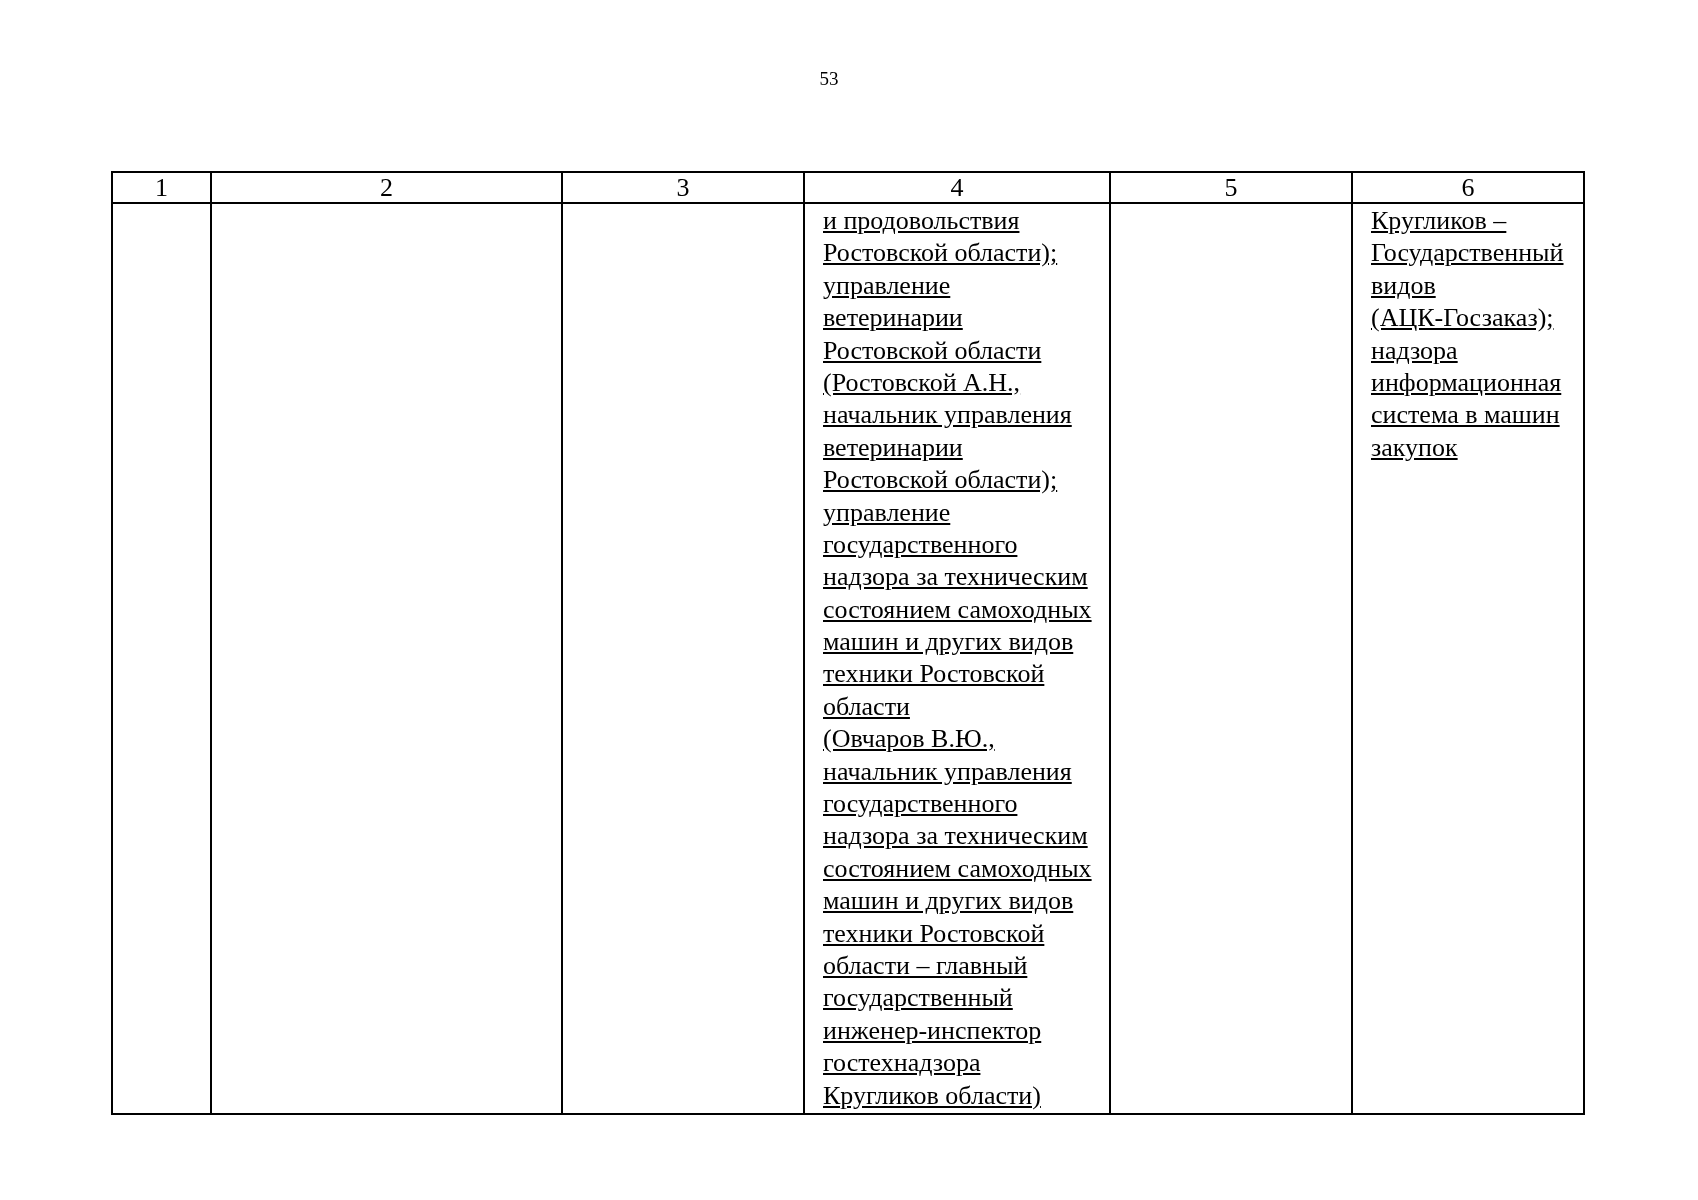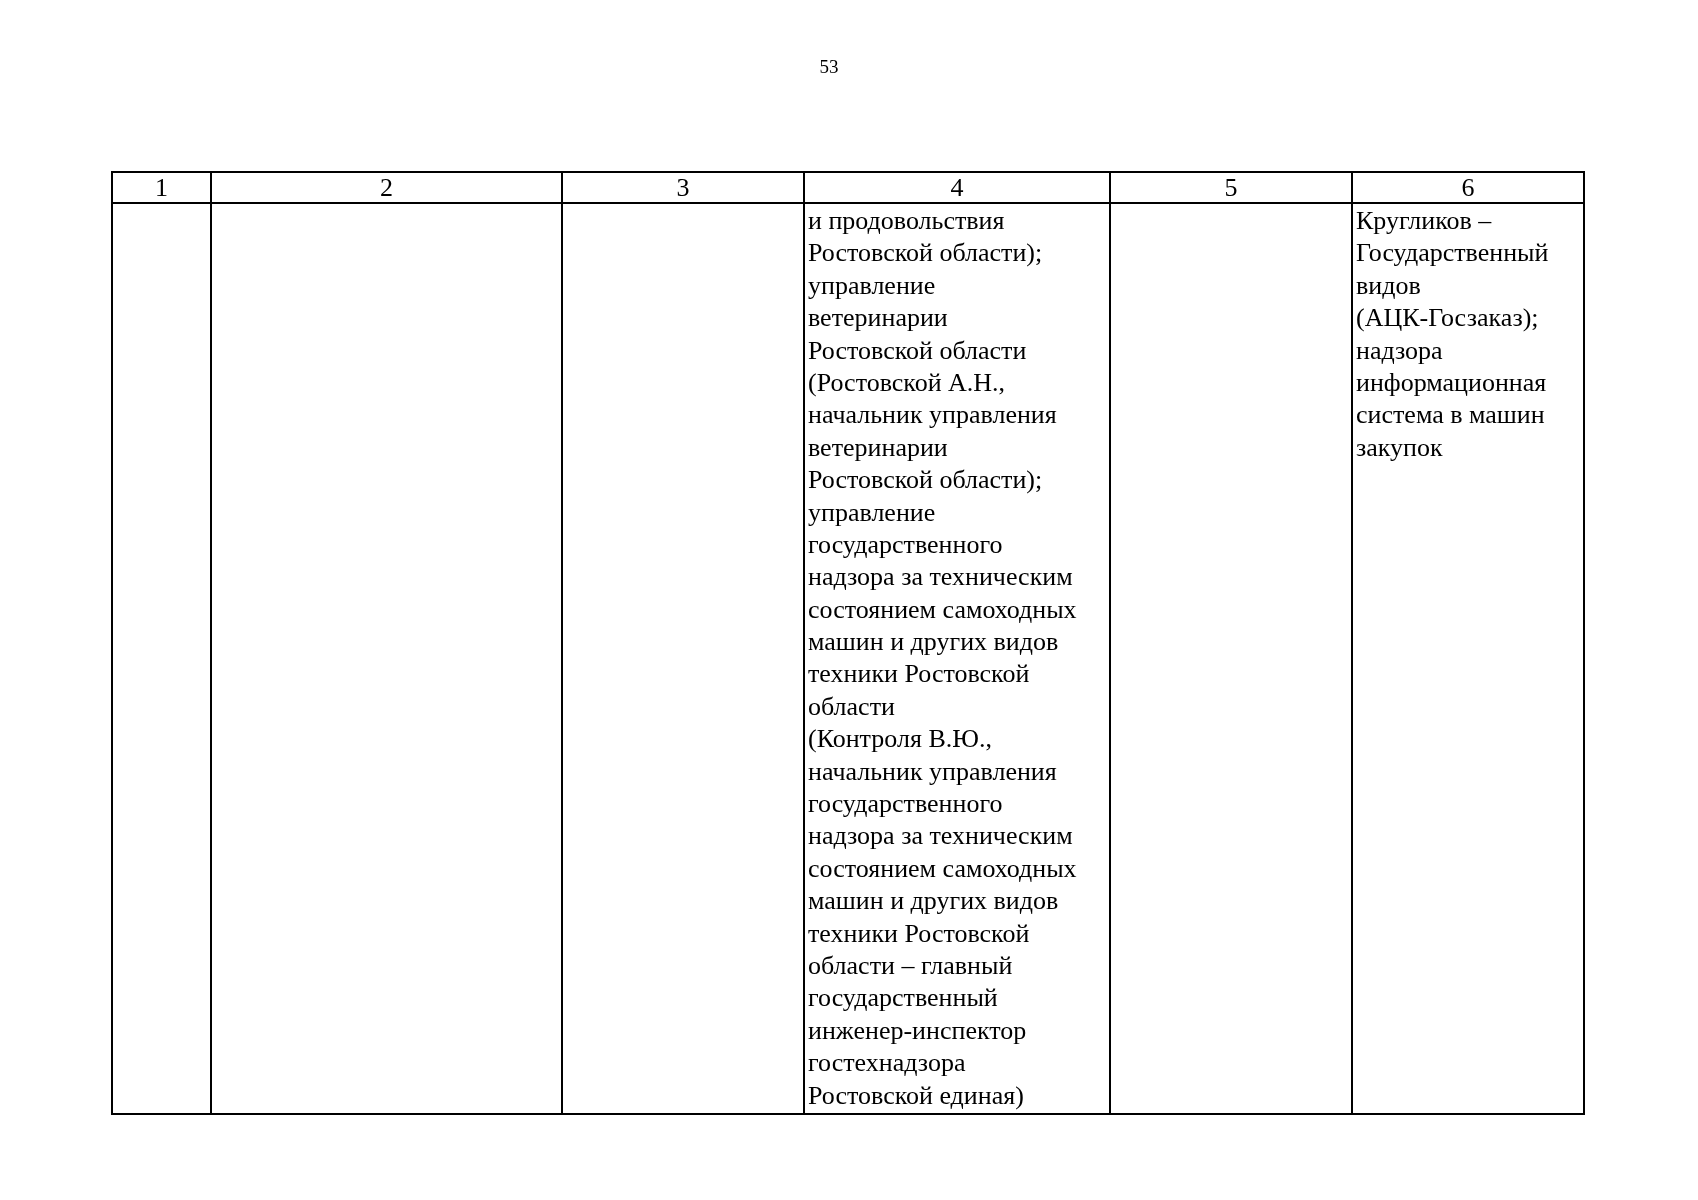--- a/index.html
+++ b/index.html
@@ -12,21 +12,21 @@
       height: 1200px;
       position: relative;
       overflow: hidden;
       font-family: "Liberation Serif", "DejaVu Serif", serif;
       color: #000000;
     }
     .page-number {
       position: absolute;
       left: 0;
       width: 1658px;
-      top: 56px;
+      top: 68px;
       text-align: center;
       font-size: 19px;
       line-height: 22px;
     }
     .doc-table {
       position: absolute;
       left: 111px;
       top: 171px;
       border-collapse: collapse;
       table-layout: fixed;
@@ -43,24 +43,25 @@
       height: 29px;
       text-align: center;
       line-height: 29px;
       font-size: 26px;
       border-width: 2px;
     }
     .doc-table tr.body td {
       height: 908px;
     }
     .doc-table td.txt {
-      padding-left: 3px;
+      padding-left: 18px;
       padding-right: 2px;
       padding-top: 1px;
       white-space: nowrap;
+      text-decoration: underline;
     }
     .line {
       display: block;
       height: 32.4px;
     }
   </style>
 </head>
 <body>
 
 <div class="page-number">53</div>
@@ -97,32 +98,32 @@
       <span class="line">начальник управления</span>
       <span class="line">ветеринарии</span>
       <span class="line">Ростовской области);</span>
       <span class="line">управление</span>
       <span class="line">государственного</span>
       <span class="line">надзора за техническим</span>
       <span class="line">состоянием самоходных</span>
       <span class="line">машин и других видов</span>
       <span class="line">техники Ростовской</span>
       <span class="line">области</span>
-      <span class="line">(Контроля В.Ю.,</span>
+      <span class="line">(Овчаров В.Ю.,</span>
       <span class="line">начальник управления</span>
       <span class="line">государственного</span>
       <span class="line">надзора за техническим</span>
       <span class="line">состоянием самоходных</span>
       <span class="line">машин и других видов</span>
       <span class="line">техники Ростовской</span>
       <span class="line">области – главный</span>
       <span class="line">государственный</span>
       <span class="line">инженер-инспектор</span>
       <span class="line">гостехнадзора</span>
-      <span class="line">Ростовской единая)</span>
+      <span class="line">Кругликов области)</span>
     </td>
     <td></td>
     <td class="txt">
       <span class="line">Кругликов –</span>
       <span class="line">Государственный</span>
       <span class="line">видов</span>
       <span class="line">(АЦК-Госзаказ);</span>
       <span class="line">надзора</span>
       <span class="line">информационная</span>
       <span class="line">система в машин</span>

